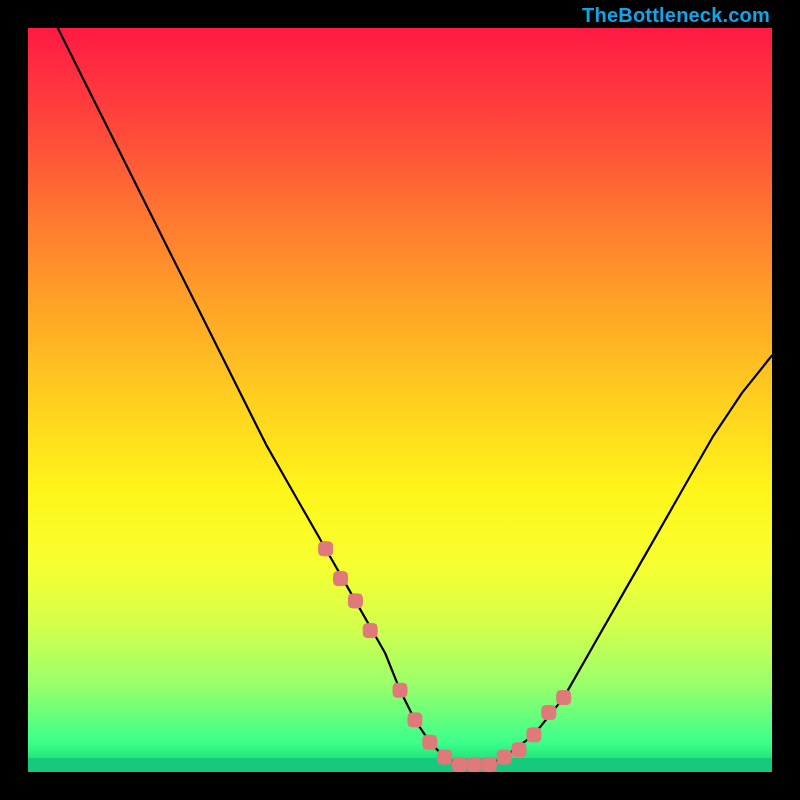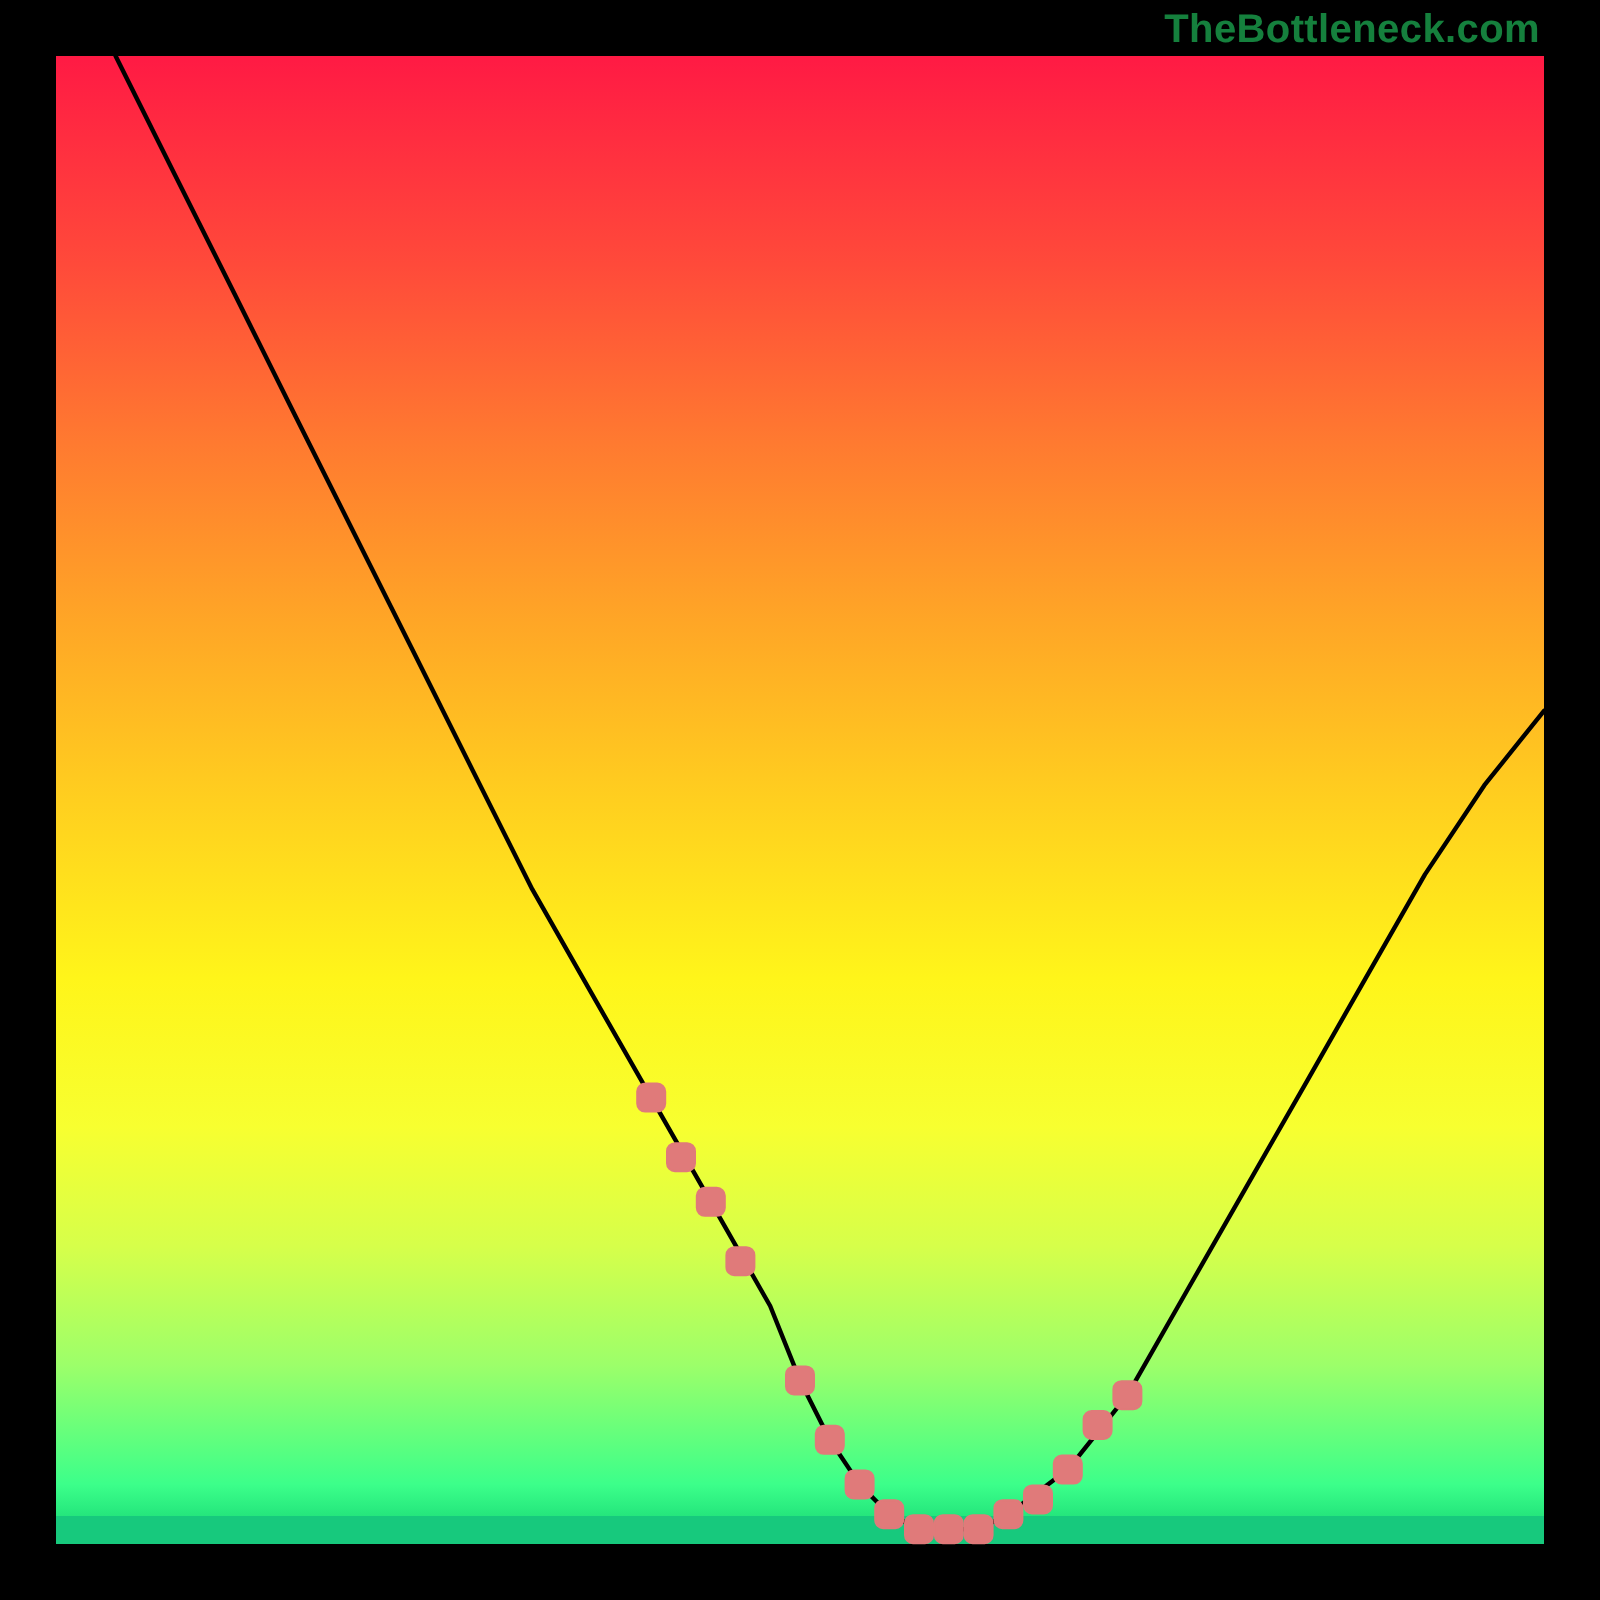--- a/index.html
+++ b/index.html
@@ -36,21 +36,21 @@
       #d6ff4a 80%,
       #9cff6a 88%,
       #3cff8a 96%,
       #10d070 100%
     );
   }
   .watermark {
     position: absolute;
     top: 4px;
     right: 30px;
-    color: #15803d;
+    color: #0ea5e9;
     font-size: 20px;
     font-weight: 600;
     letter-spacing: 0.2px;
     user-select: none;
   }
   svg.curve {
     position: absolute;
     left: 0;
     top: 0;
     width: 744px;

